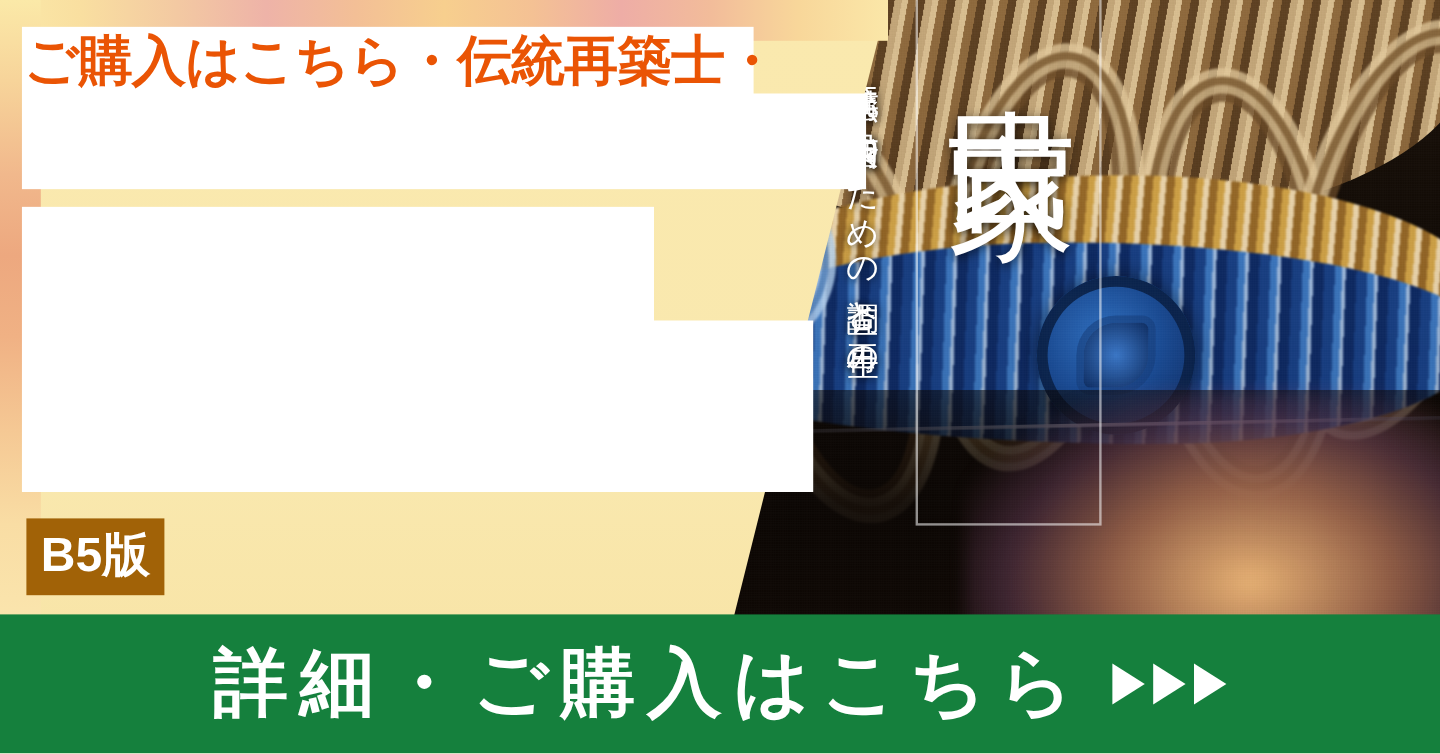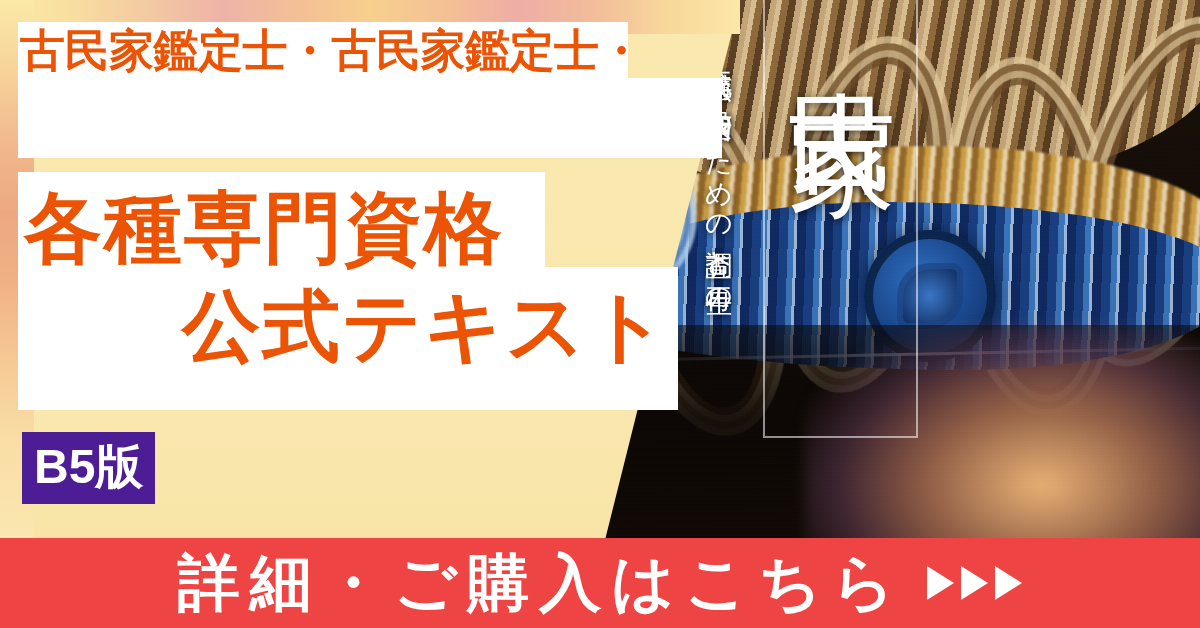--- a/index.html
+++ b/index.html
@@ -305,44 +305,44 @@
 
   .price-row {
     position: absolute;
     left: 22px; top: 432px;
     z-index: 4;
     display: flex;
     align-items: center;
     gap: 16px;
   }
   .badge {
-    background: #4c1d95;
+    background: #a16207;
     color: #ffffff;
     font-weight: bold;
-    font-size: 48px;
+    font-size: 40px;
     line-height: 1;
     padding: 11px 12px 13px 12px;
     letter-spacing: 0px;
     white-space: nowrap;
   }
   .price {
     color: #ea5404;
     font-size: 50px;
     line-height: 1;
     font-weight: normal;
     letter-spacing: 0px;
     white-space: nowrap;
   }
 
   
   .cta-bar {
     position: absolute;
     left: 0; bottom: 0;
-    width: 1200px; height: 90px;
-    background: #ef4444;
+    width: 1200px; height: 116px;
+    background: #15803d;
     z-index: 6;
     display: flex;
     align-items: center;
     justify-content: center;
     gap: 26px;
   }
   .cta-text {
     color: #ffffff;
     font-weight: bold;
     font-size: 62px;
@@ -392,27 +392,23 @@
   <div class="cover-sub">伝統構法 古民家活用のための調査と再生の</div>
 
   <div class="cream-field shade"></div>
   <div class="warm-top" style="z-index:2"></div>
   <div class="warm-left" style="z-index:2"></div>
 
   <div class="panel-top"></div>
   <div class="panel-mid"></div>
 
   <div class="title-lines">
-    <span class="ln">古民家鑑定士・古民家鑑定士・</span>
+    <span class="ln">ご購入はこちら・伝統再築士・</span>
   </div>
 
-  <div class="headline">
-    <span class="hl1">各種専門資格</span>
-    <span class="hl2">公式テキスト</span>
-  </div>
 
   <div class="price-row">
     <div class="badge">B5版</div>
   </div>
 
   <div class="cta-bar">
     <div class="cta-text">詳細・ご購入はこちら</div>
     <div class="cta-arrows">
       <span></span>
       <span></span>

